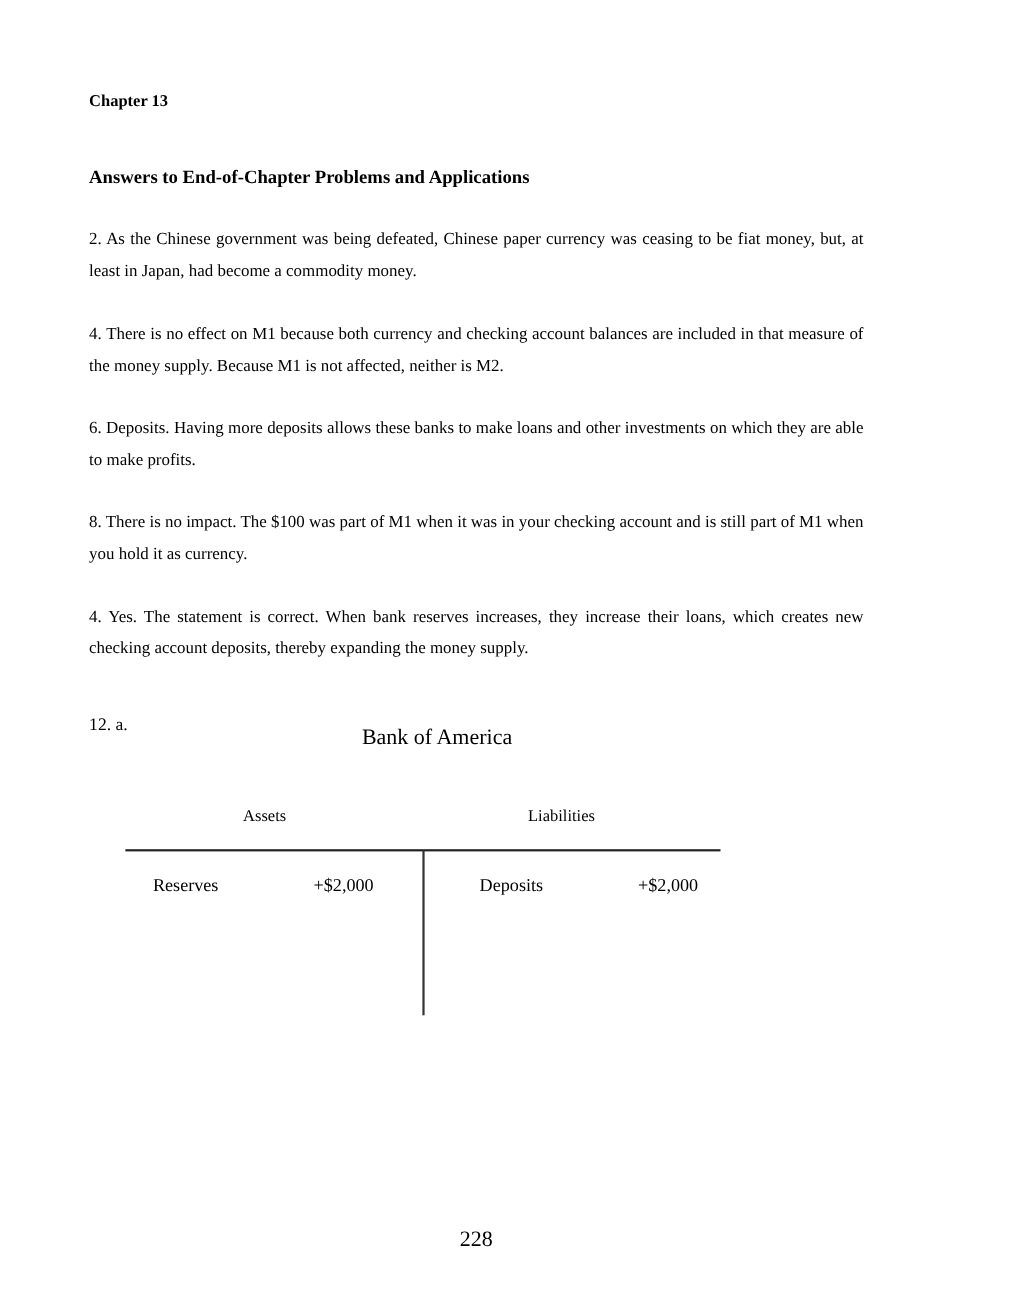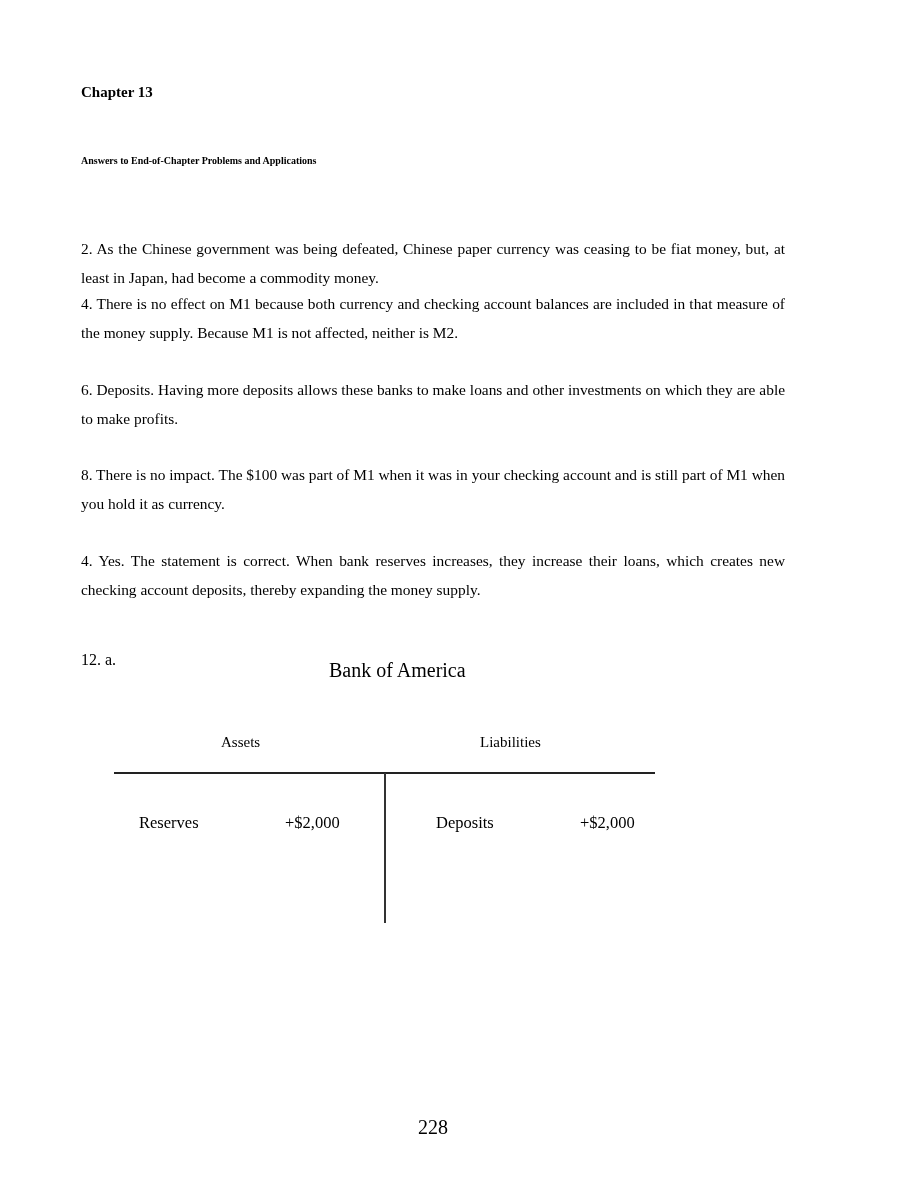--- a/index.html
+++ b/index.html
@@ -21,36 +21,36 @@
       top: 82px;
       font-size: 15px;
       font-weight: bold;
       line-height: 20px;
       margin: 0;
     }
     .section-heading {
       position: absolute;
       left: 81px;
       top: 151px;
-      font-size: 10px;
+      font-size: 17px;
       font-weight: bold;
       line-height: 20px;
       margin: 0;
     }
     .answer {
       position: absolute;
       left: 81px;
       width: 704px;
       font-size: 15.4px;
       line-height: 29px;
       text-align: justify;
       text-align-last: left;
       margin: 0;
     }
-    .answer-1 { top: 203px; margin-top: 31px; }
+    .answer-1 { top: 203px; }
     .answer-2 { top: 289px; }
     .answer-3 { top: 375px; }
     .answer-4 { top: 460px; }
     .answer-5 { top: 546px; }
 
     .problem-label {
       position: absolute;
       left: 81px;
       top: 649px;
       font-size: 16px;
@@ -84,21 +84,20 @@
       left: 384px;
       top: 773px;
       width: 1.5px;
       height: 150px;
       background: #333333;
     }
     .t-cell {
       position: absolute;
       font-size: 16.5px;
       line-height: 22px;
-      margin-top: 18px;
     }
     .t-reserves { left: 139px; top: 794px; }
     .t-reserves-val { left: 285px; top: 794px; }
     .t-deposits { left: 436px; top: 794px; }
     .t-deposits-val { left: 580px; top: 794px; }
 
     .page-number {
       position: absolute;
       left: 0;
       width: 866px;

